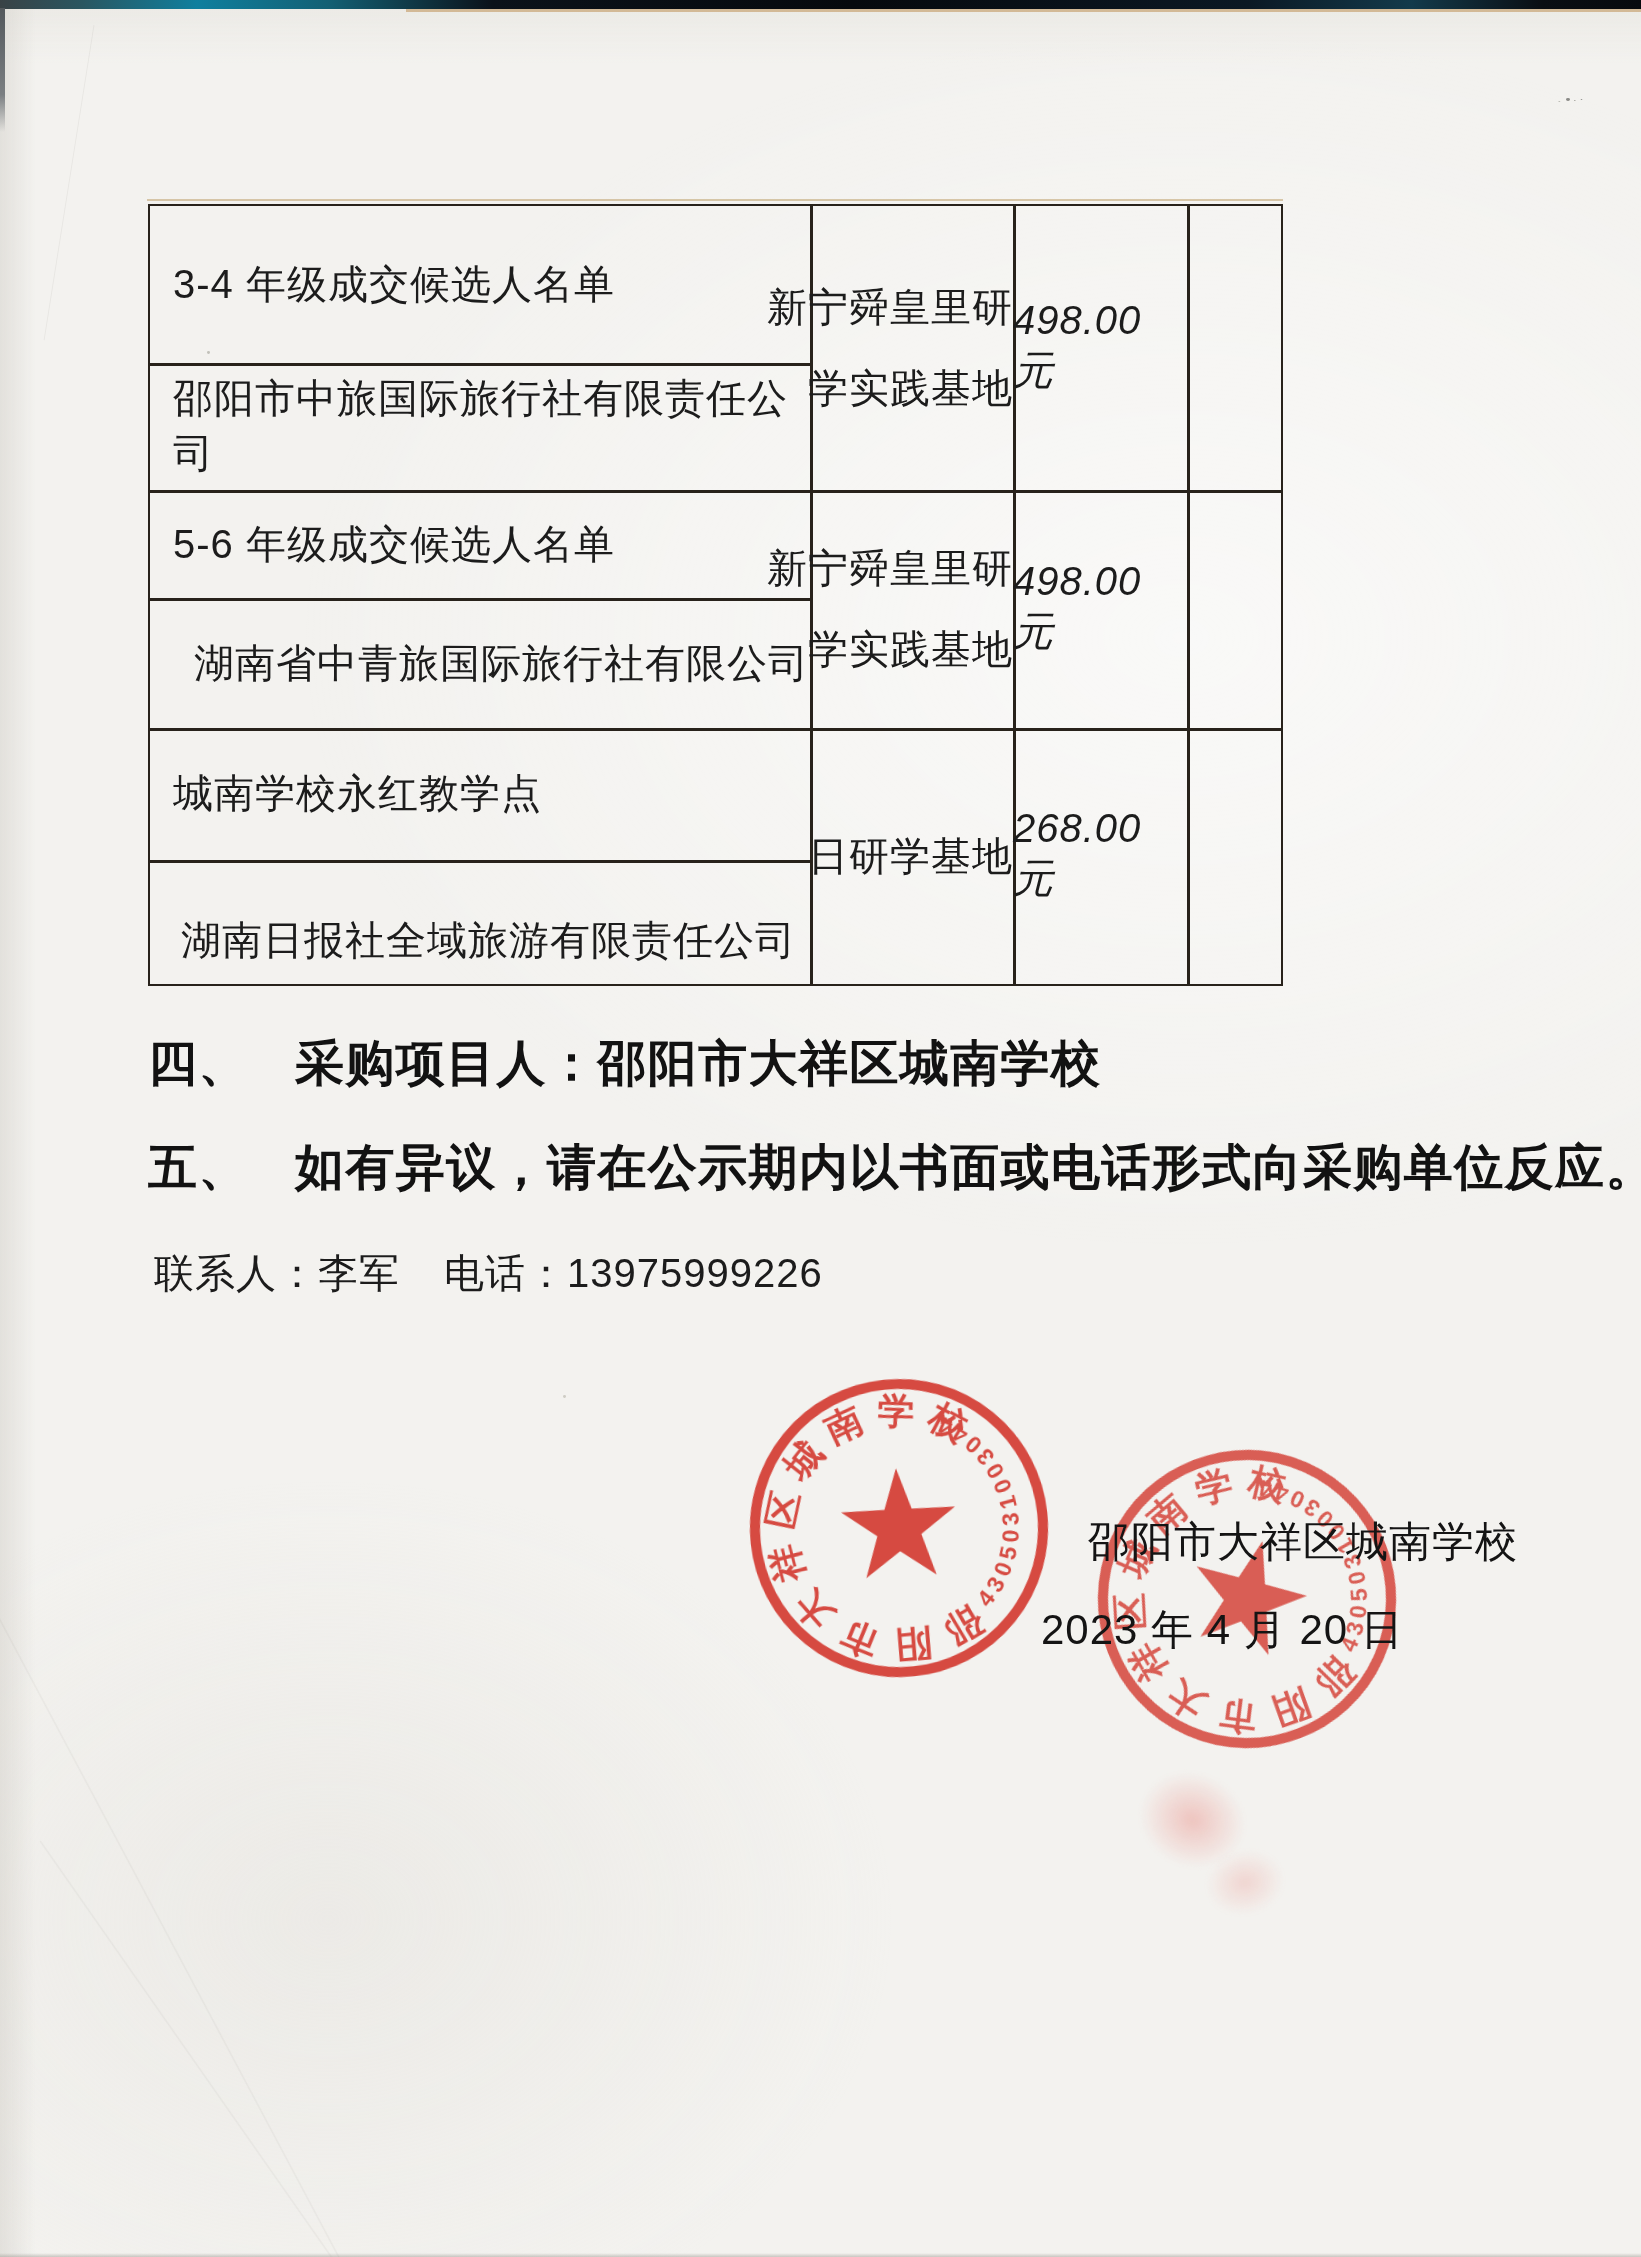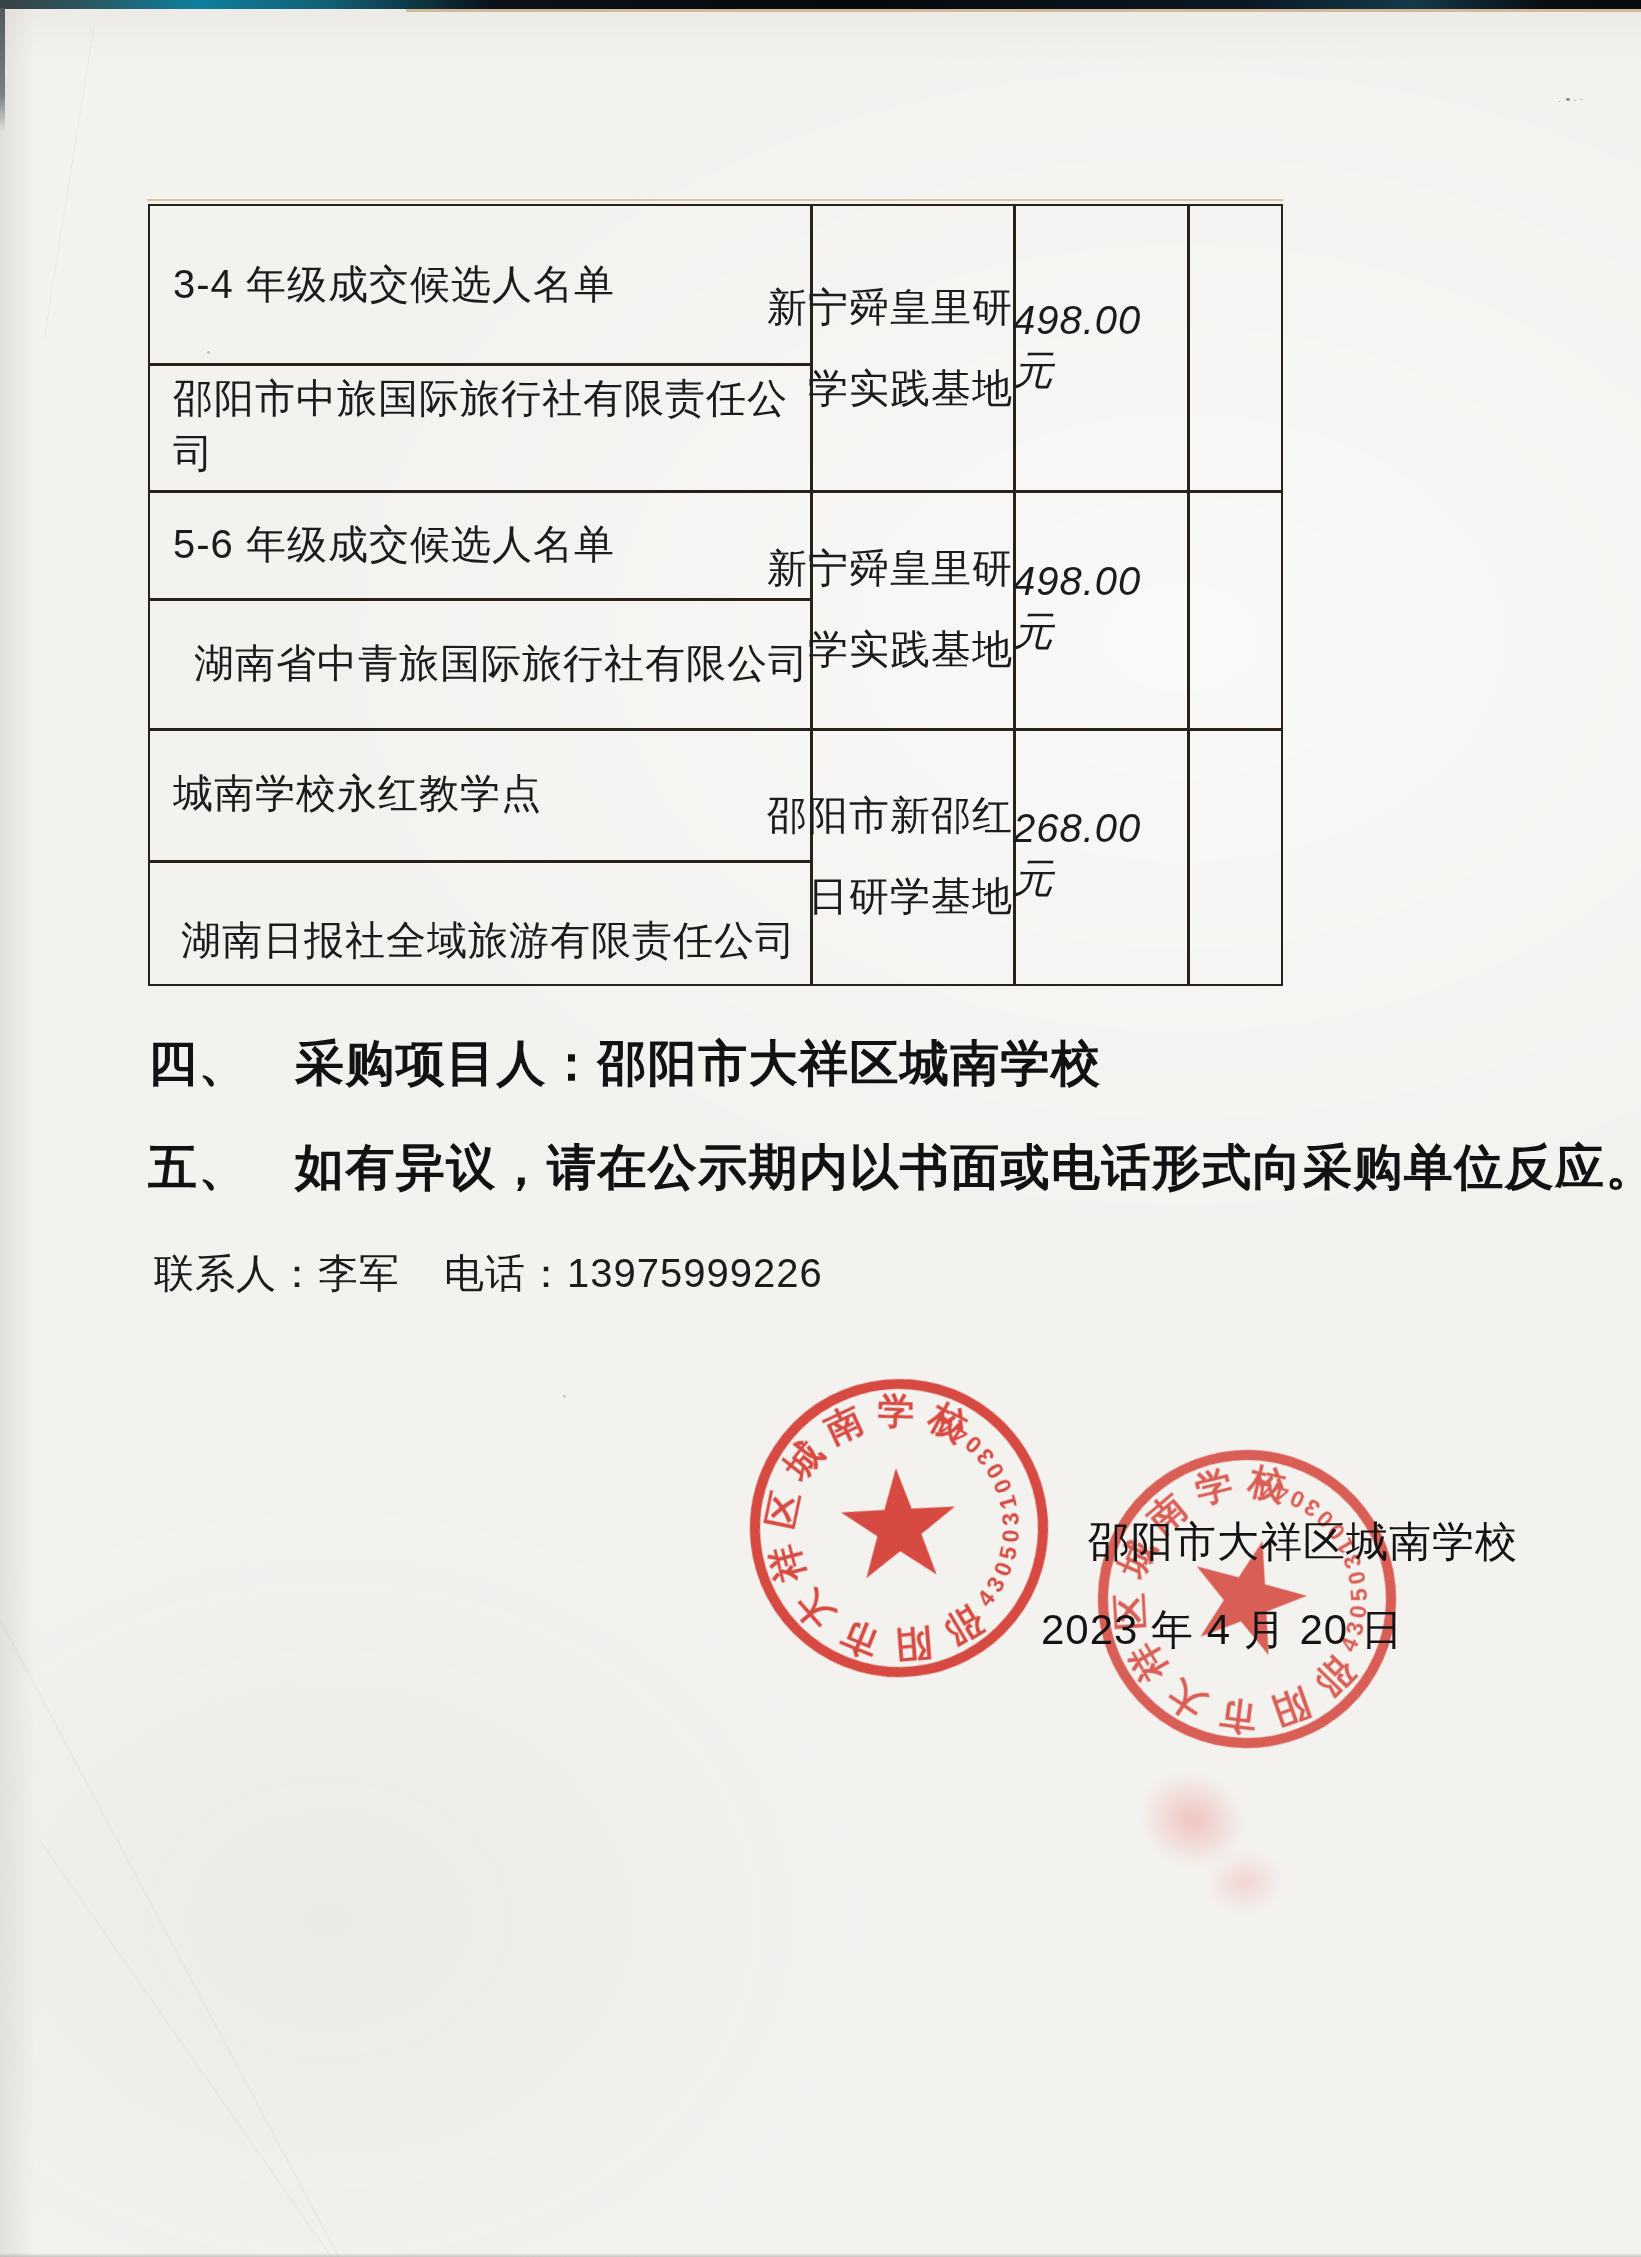--- a/index.html
+++ b/index.html
@@ -125,21 +125,20 @@
 
   <div class="cell c2" style="left:660px;top:0;width:203px;height:284px;">
     <div class="ln">新宁舜皇里研</div>
     <div class="ln">学实践基地</div>
   </div>
   <div class="cell c2" style="left:660px;top:284px;width:203px;height:238px;">
     <div class="ln">新宁舜皇里研</div>
     <div class="ln">学实践基地</div>
   </div>
   <div class="cell c2" style="left:660px;top:522px;width:203px;height:256px;">
-    <div class="ln">邵阳市新邵红</div>
     <div class="ln">日研学基地</div>
   </div>
 
   <div class="cell c3" style="left:863px;top:0;width:174px;height:284px;">
     <span>498.00 元</span>
   </div>
   <div class="cell c3" style="left:863px;top:284px;width:174px;height:238px;">
     <span>498.00 元</span>
   </div>
   <div class="cell c3" style="left:863px;top:522px;width:174px;height:256px;">

